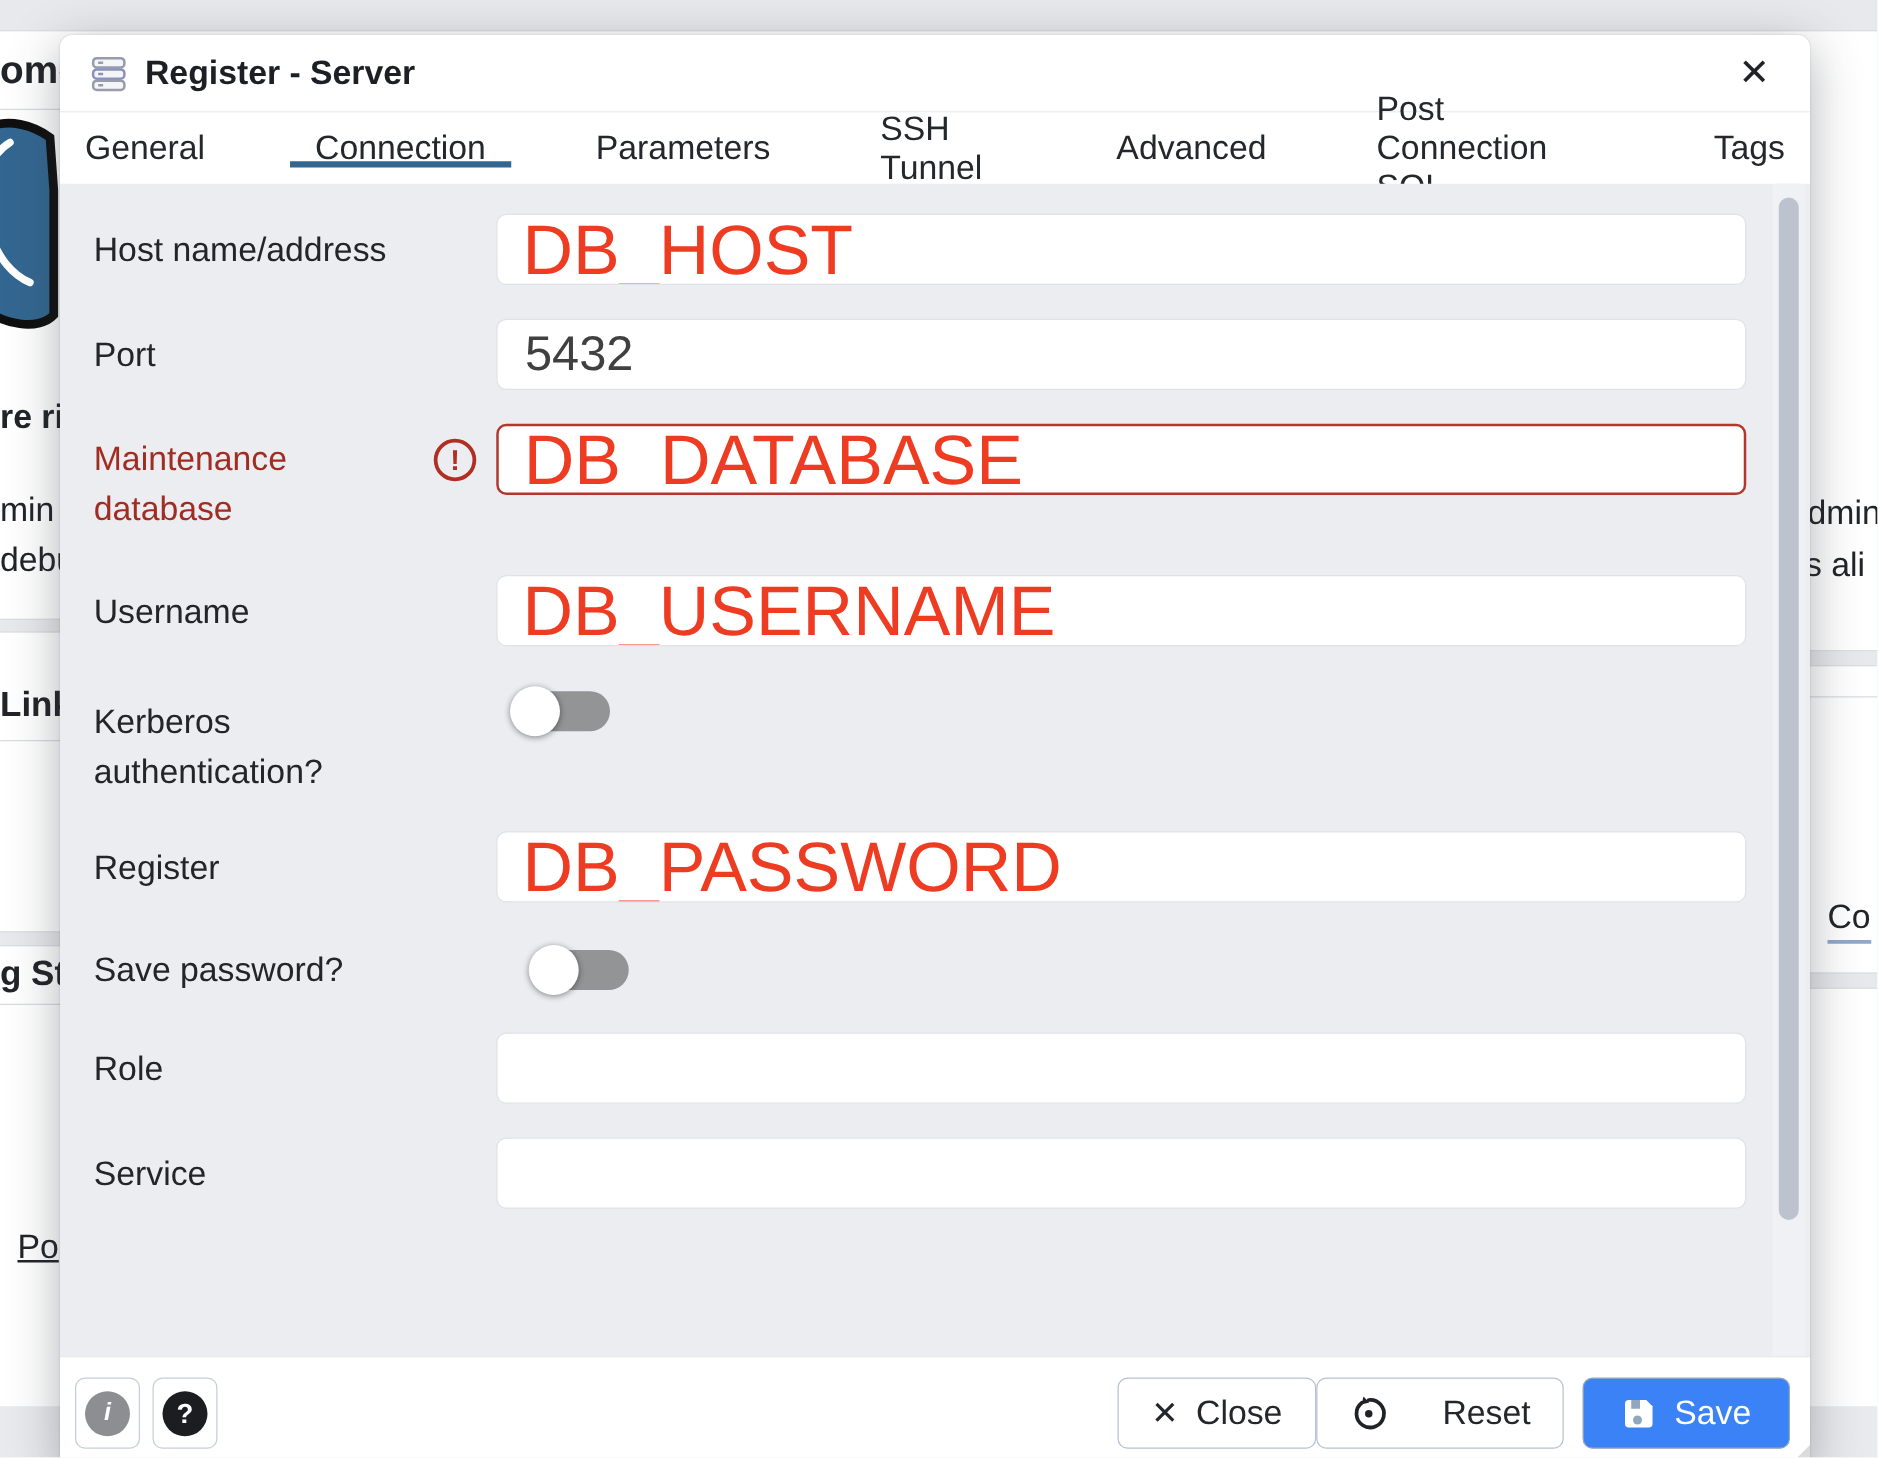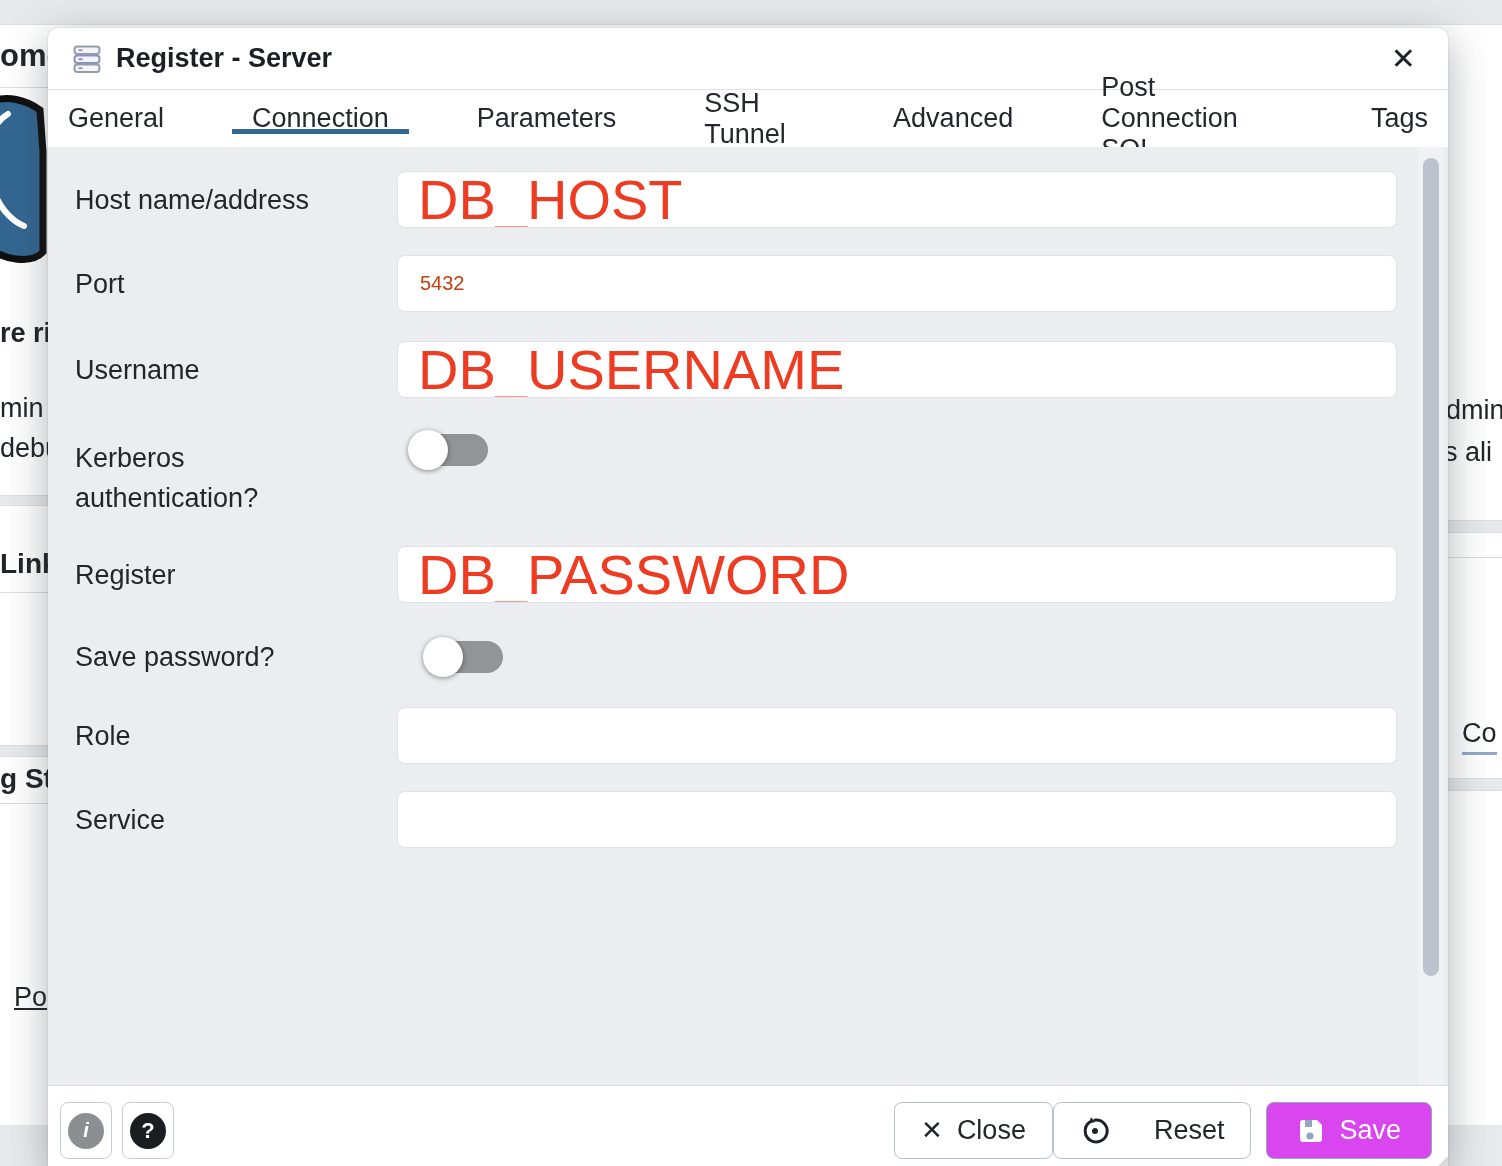--- a/index.html
+++ b/index.html
@@ -45,21 +45,21 @@
   .scroll-thumb { position:absolute; top:11px; left:5px; width:16px; height:818px; background:#bcc3cf; border-radius:8px; }
 
   .row { display:flex; align-items:center; margin-top:27px; }
   .row.top { align-items:flex-start; }
   .row:first-child { margin-top:0; }
   .row-label { flex:0 0 322px; font-size:27px; color:#222529; line-height:40px;
                position:relative; padding-right:60px; }
   .row.top .row-label { padding-top:8px; }
   .row-field { flex:1; position:relative; }
   input.text { width:100%; height:57px; border:1px solid #dfe2e7; border-radius:8px;
-               font-size:20px; padding:0 22px; color:#c2410c; background:#fff;
+               font-size:39px; padding:0 22px; color:#404040; background:#fff;
                font-family:"Liberation Sans", sans-serif; outline:none; }
   input.big-red { font-size:56px; color:#ee3c23; padding:0 20px; }
   .error-label { color:#a02c22; }
   input.error { border:2px solid #b4372c; }
   .warning-icon { position:absolute; right:16px; top:12px; width:34px; height:34px;
                   border:3px solid #b22d22; border-radius:50%; color:#b22d22;
                   font-weight:700; font-size:23px; text-align:center; line-height:28px; }
 
   .mt-maint { margin-top:27px; }
   .mt-user { margin-top:29px; }
@@ -84,21 +84,21 @@
               display:flex; align-items:center; justify-content:center; margin-right:10px; cursor:pointer; }
   .circle { width:36px; height:36px; border-radius:50%; display:flex; align-items:center;
             justify-content:center; color:#fff; font-weight:700; }
   .info-circle { background:#8c8e92; font-size:20px; font-style:italic; }
   .help-circle { background:#1b1d20; font-size:22px; }
   .btn { height:57px; border:1px solid #b8c1d1; border-radius:8px; background:#fff; font-size:27px;
          color:#23262b; display:flex; align-items:center; gap:14px; padding:0 26px; cursor:pointer;
          font-family:"Liberation Sans", sans-serif; }
   .btn-close { margin-left:auto; }
   .btn-reset { margin-left:0;gap:44px; }
-  .btn-save { margin-left:15px; background:#d946ef; border-color:#91a7bd; color:#fff; padding:0 30px; }
+  .btn-save { margin-left:15px; background:#3b82f6; border-color:#91a7bd; color:#fff; padding:0 30px; }
   .btn .x-glyph { font-size:26px; }
   .resize-handle { position:absolute; right:0; bottom:0; width:20px; height:20px;
                    background:linear-gradient(135deg, transparent 52%, #d7d8da 53%, #e4e5e7 100%);
                    border-bottom-right-radius:10px; }
 </style>
 </head>
 <body>
 
 <div class="page">
 
@@ -162,20 +162,29 @@
         </div>
       </div>
 
       <div class="row center">
         <div class="row-label">Port</div>
         <div class="row-field">
           <input class="text" type="text" value="5432" style="">
         </div>
       </div>
 
+      <div class="row top mt-maint">
+        <div class="row-label error-label maint-label">
+          <span>Maintenance database</span>
+          <span class="warning-icon">!</span>
+        </div>
+        <div class="row-field">
+          <input class="text big-red error" type="text" value="DB_DATABASE" style="">
+        </div>
+      </div>
 
       <div class="row center mt-user">
         <div class="row-label">Username</div>
         <div class="row-field">
           <input class="text big-red" type="text" value="DB_USERNAME" style="">
         </div>
       </div>
 
       <div class="row top mt-kerb kerb-row-inner">
         <div class="row-label">Kerberos authentication?</div>

